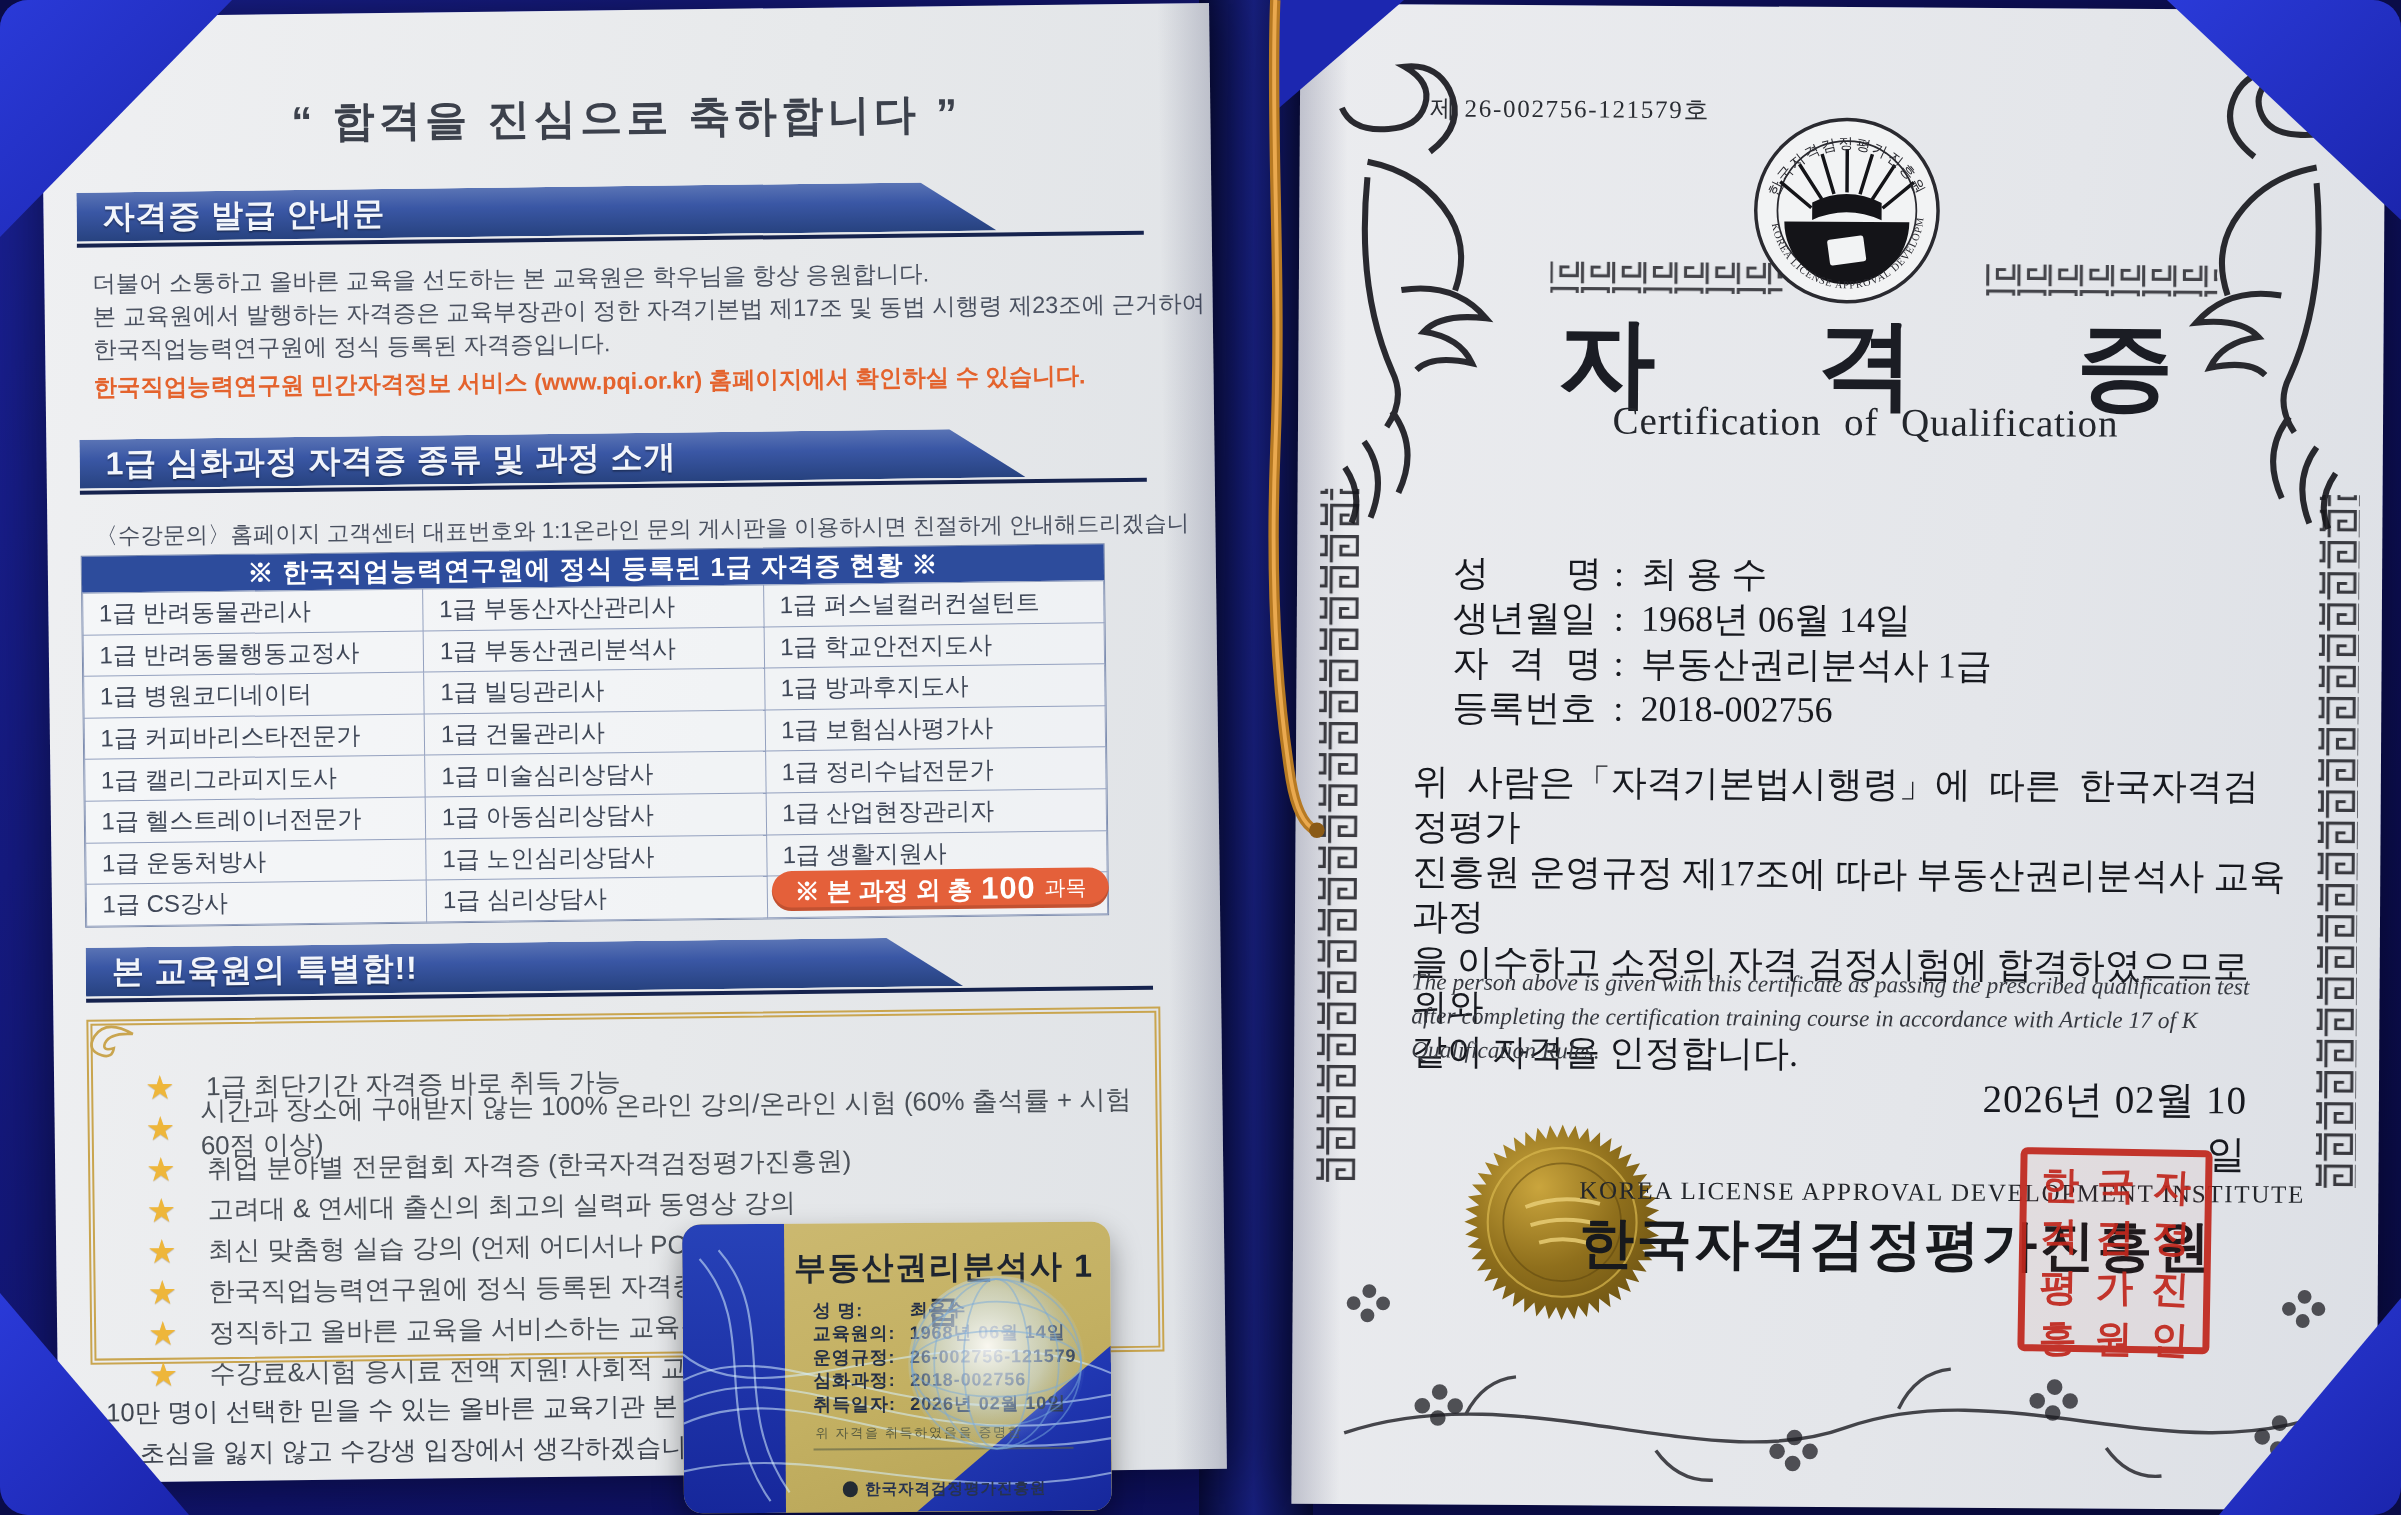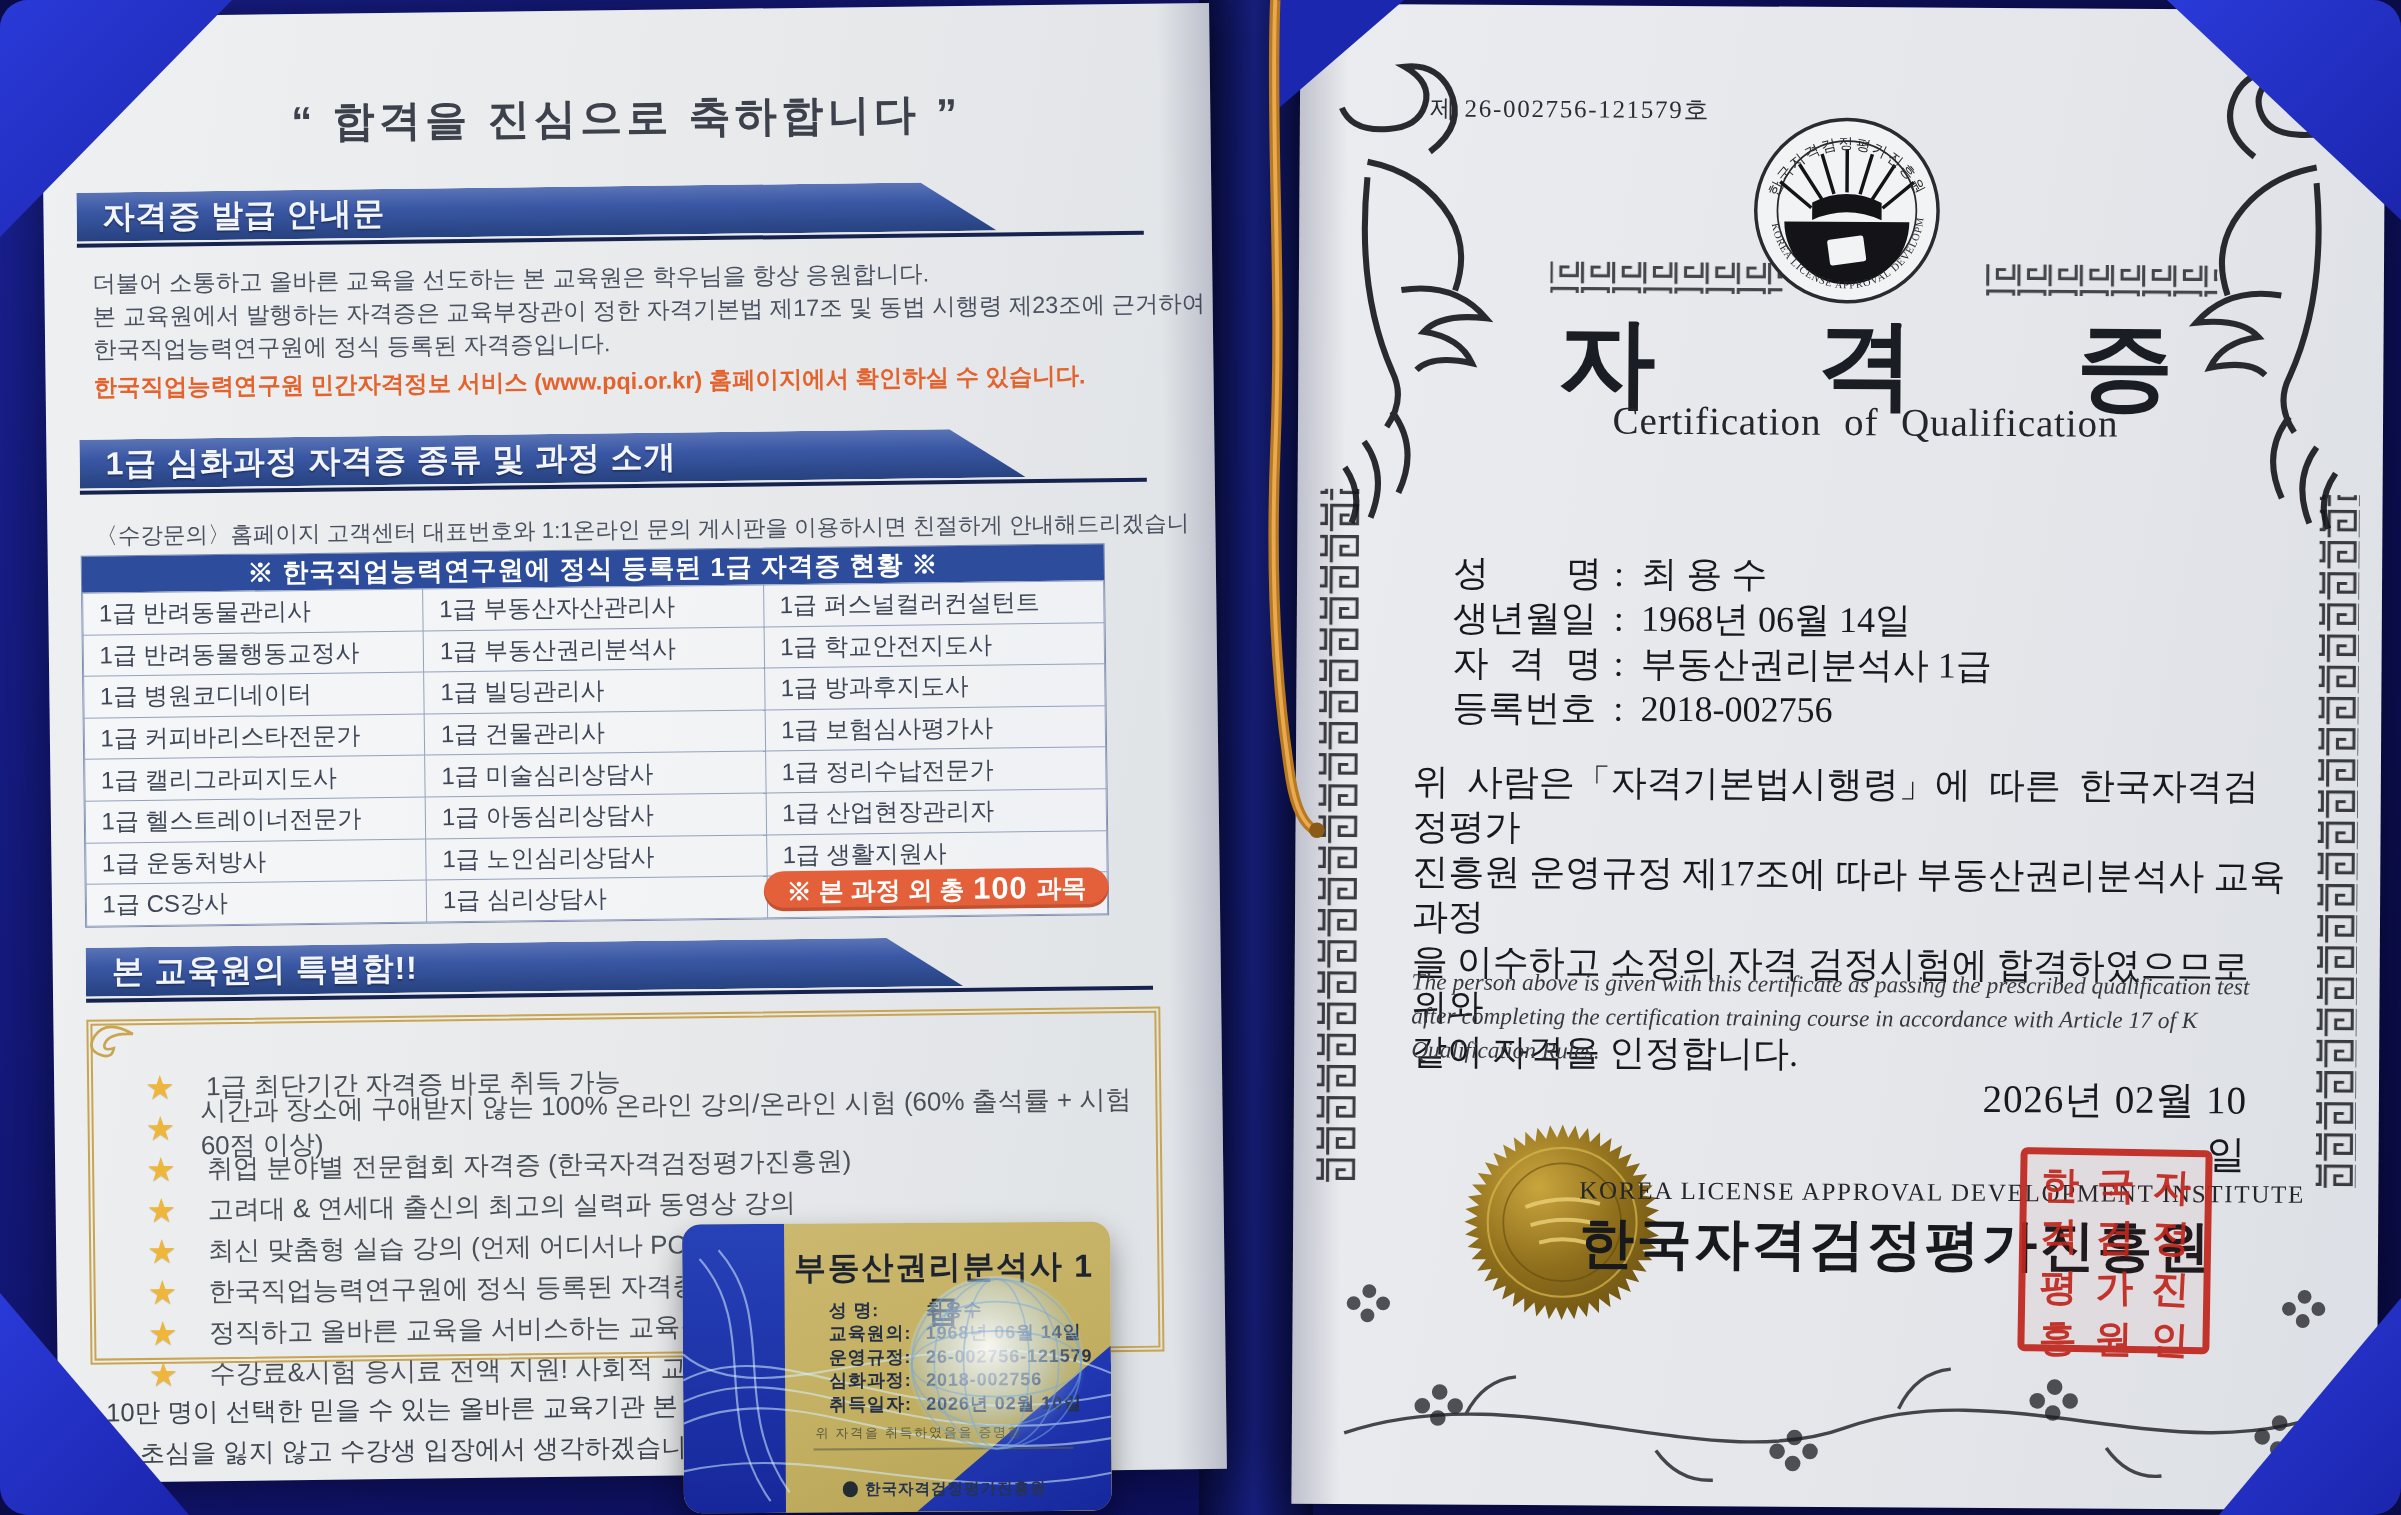--- a/index.html
+++ b/index.html
@@ -42,21 +42,21 @@
   .qual-head{height:36px;line-height:36px;text-align:center;background:#2d4c9c;color:#fff;
     font-size:26px;font-weight:bold;letter-spacing:0.9px;}
   table.qual{border-collapse:collapse;width:100%;background:rgba(252,253,255,.5);}
   table.qual td{border:1.7px solid #94a1bf;font-size:24px;color:#3f4757;
     padding:4.3px 3.5px 4.3px 15.6px;height:26px;width:33.1%;}
   .badge{position:absolute;right:111px;top:863px;display:inline-flex;align-items:center;gap:8.7px;
     background:#e4603a;color:#fff;height:40px;border-radius:20px;padding:0 22.5px;
     box-shadow:inset 0 -3.5px rgba(0,0,0,.15);}
   .badge .b-pre{font-size:25px;font-weight:bold;}
   .badge .b-num{font-size:31px;font-weight:bold;letter-spacing:0.9px;}
-  .badge .b-suf{font-size:25px;font-weight:bold;}
+  .badge .b-suf{font-size:21px;font-weight:normal;}
   .gold-box{position:absolute;left:33px;top:1003px;width:1074px;height:345px;box-sizing:border-box;
     border:6px double #c9a54f;}
   .star-list{position:absolute;left:52px;top:42px;}
   .star-item{display:flex;align-items:center;height:41px;}
   .star-item .star{width:61px;font-size:33px;color:#eeb63a;text-shadow:0 0.9px 0.9px rgba(120,80,0,.3);}
   .star-item .star-text{font-size:26px;color:#4a5058;}
   .lp-footer{position:absolute;left:48px;top:1376px;font-size:25.6px;line-height:41px;color:#3f4550;}
   
   .card{position:absolute;left:683px;top:1223px;width:428px;height:289px;z-index:8;
     border-radius:19px;overflow:hidden;transform:rotate(-0.4deg);
@@ -64,21 +64,21 @@
     box-shadow:0 14px 29.5px rgba(0,0,0,.4);}
   .card-band{position:absolute;left:0;top:0;bottom:0;width:102px;
     background:linear-gradient(180deg,#2742b8,#16279b);}
   .card-tri{position:absolute;right:0;bottom:0;width:195px;height:165px;
     clip-path:polygon(100% 0,100% 100%,0 100%);
     background:linear-gradient(150deg,#2945c5,#16279b);}
   .card-title{position:absolute;left:102px;right:7px;top:22.5px;text-align:center;
     font-size:32px;font-weight:bold;color:#1d2430;letter-spacing:1.7px;}
   .card-fields{position:absolute;left:130px;top:75px;}
   .card-row{height:23.4px;font-size:18px;font-weight:bold;color:#253047;}
-  .card-label{display:inline-block;width:97px;letter-spacing:0.9px;margin-left:16px;}
+  .card-label{display:inline-block;width:97px;letter-spacing:0.9px;}
   .card-value{letter-spacing:0.9px;}
   .card-note{position:absolute;left:132px;top:201px;font-size:13px;color:#474d3a;
     letter-spacing:1.7px;opacity:.85;}
   .card-div{position:absolute;left:130px;right:38px;top:225px;height:1.7px;background:#5c6148;opacity:.6;}
   .card-issuer{position:absolute;left:102px;right:8.7px;bottom:12px;text-align:center;
     font-size:15.6px;font-weight:bold;color:#27334f;letter-spacing:0.9px;}
   .card-issuer .logo-dot{display:inline-block;width:15.6px;height:15.6px;border-radius:50%;
     background:#232b33;vertical-align:-2.6px;margin-right:7px;}
   .card-waves,.holo{position:absolute;pointer-events:none;}
   .card-waves{inset:0;}

